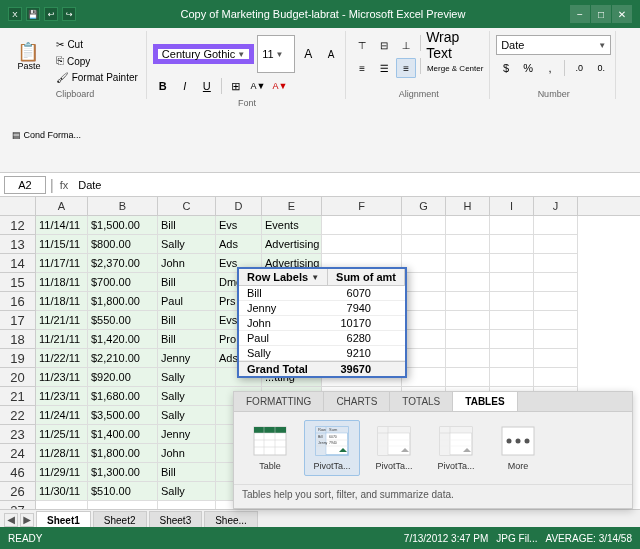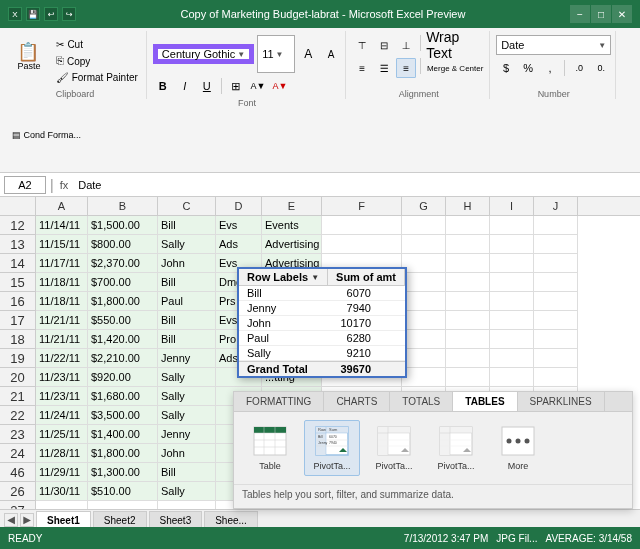--- a/index.html
+++ b/index.html
@@ -871,21 +871,20 @@
       <div class="pivot-cell right" style="font-weight:bold;">39670</div>
     </div>
   </div>
 
   <div class="bottom-panel">
     <div class="bottom-tabs">
       <div class="bottom-tab">FORMATTING</div>
       <div class="bottom-tab">CHARTS</div>
       <div class="bottom-tab">TOTALS</div>
       <div class="bottom-tab active">TABLES</div>
-      <div class="bottom-tab">SPARKLINES</div>
     </div>
     <div class="bottom-content">
 
       <div class="bottom-item">
         <div class="bottom-item-icon">
           <svg width="34" height="30" viewBox="0 0 34 30">
             <rect x="1" y="1" width="32" height="28" fill="white" stroke="#ccc" stroke-width="1"></rect>
             <rect x="1" y="1" width="32" height="6" fill="#217346"></rect>
             <line x1="1" y1="7" x2="33" y2="7" stroke="#ccc" stroke-width="0.5"></line>
             <line x1="1" y1="14" x2="33" y2="14" stroke="#ccc" stroke-width="0.5"></line>

